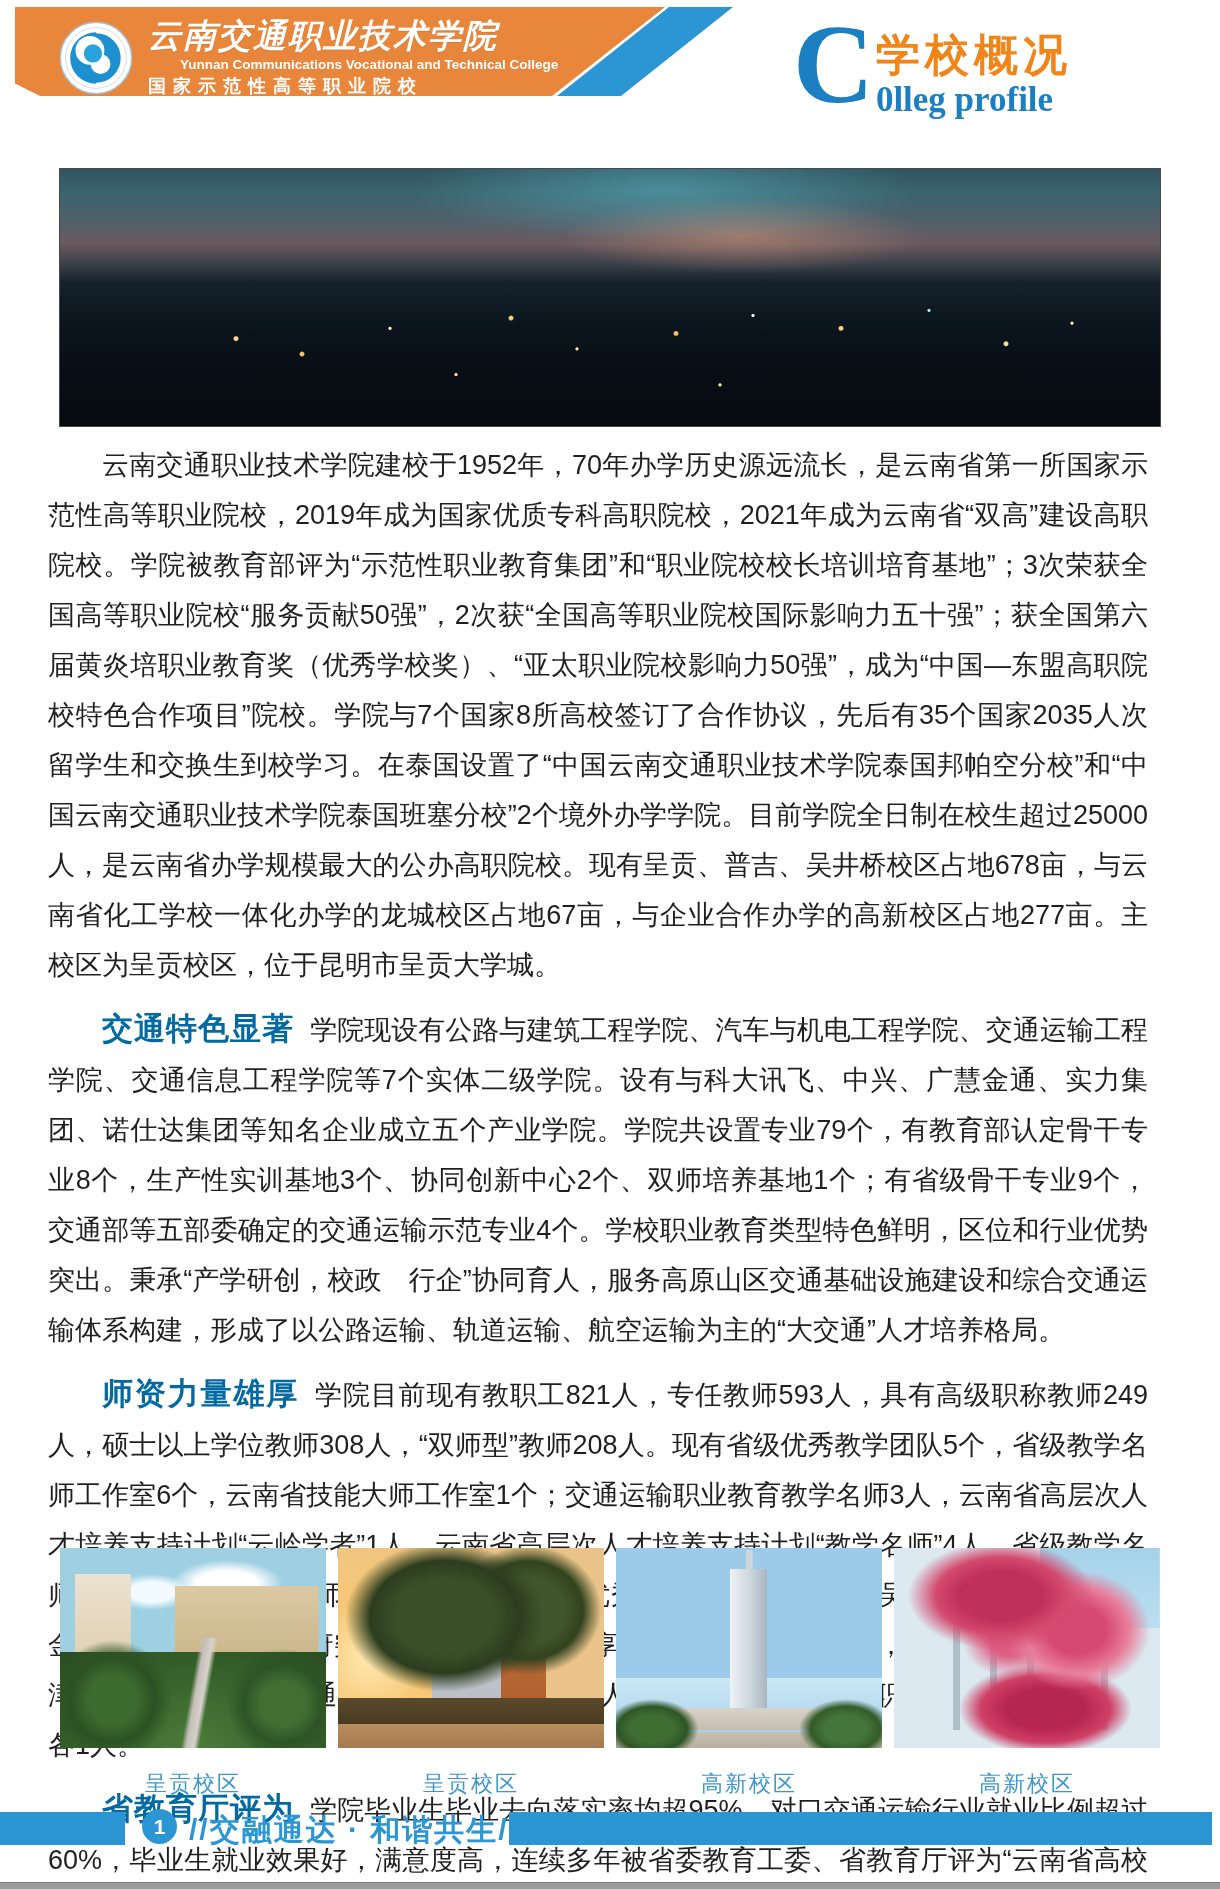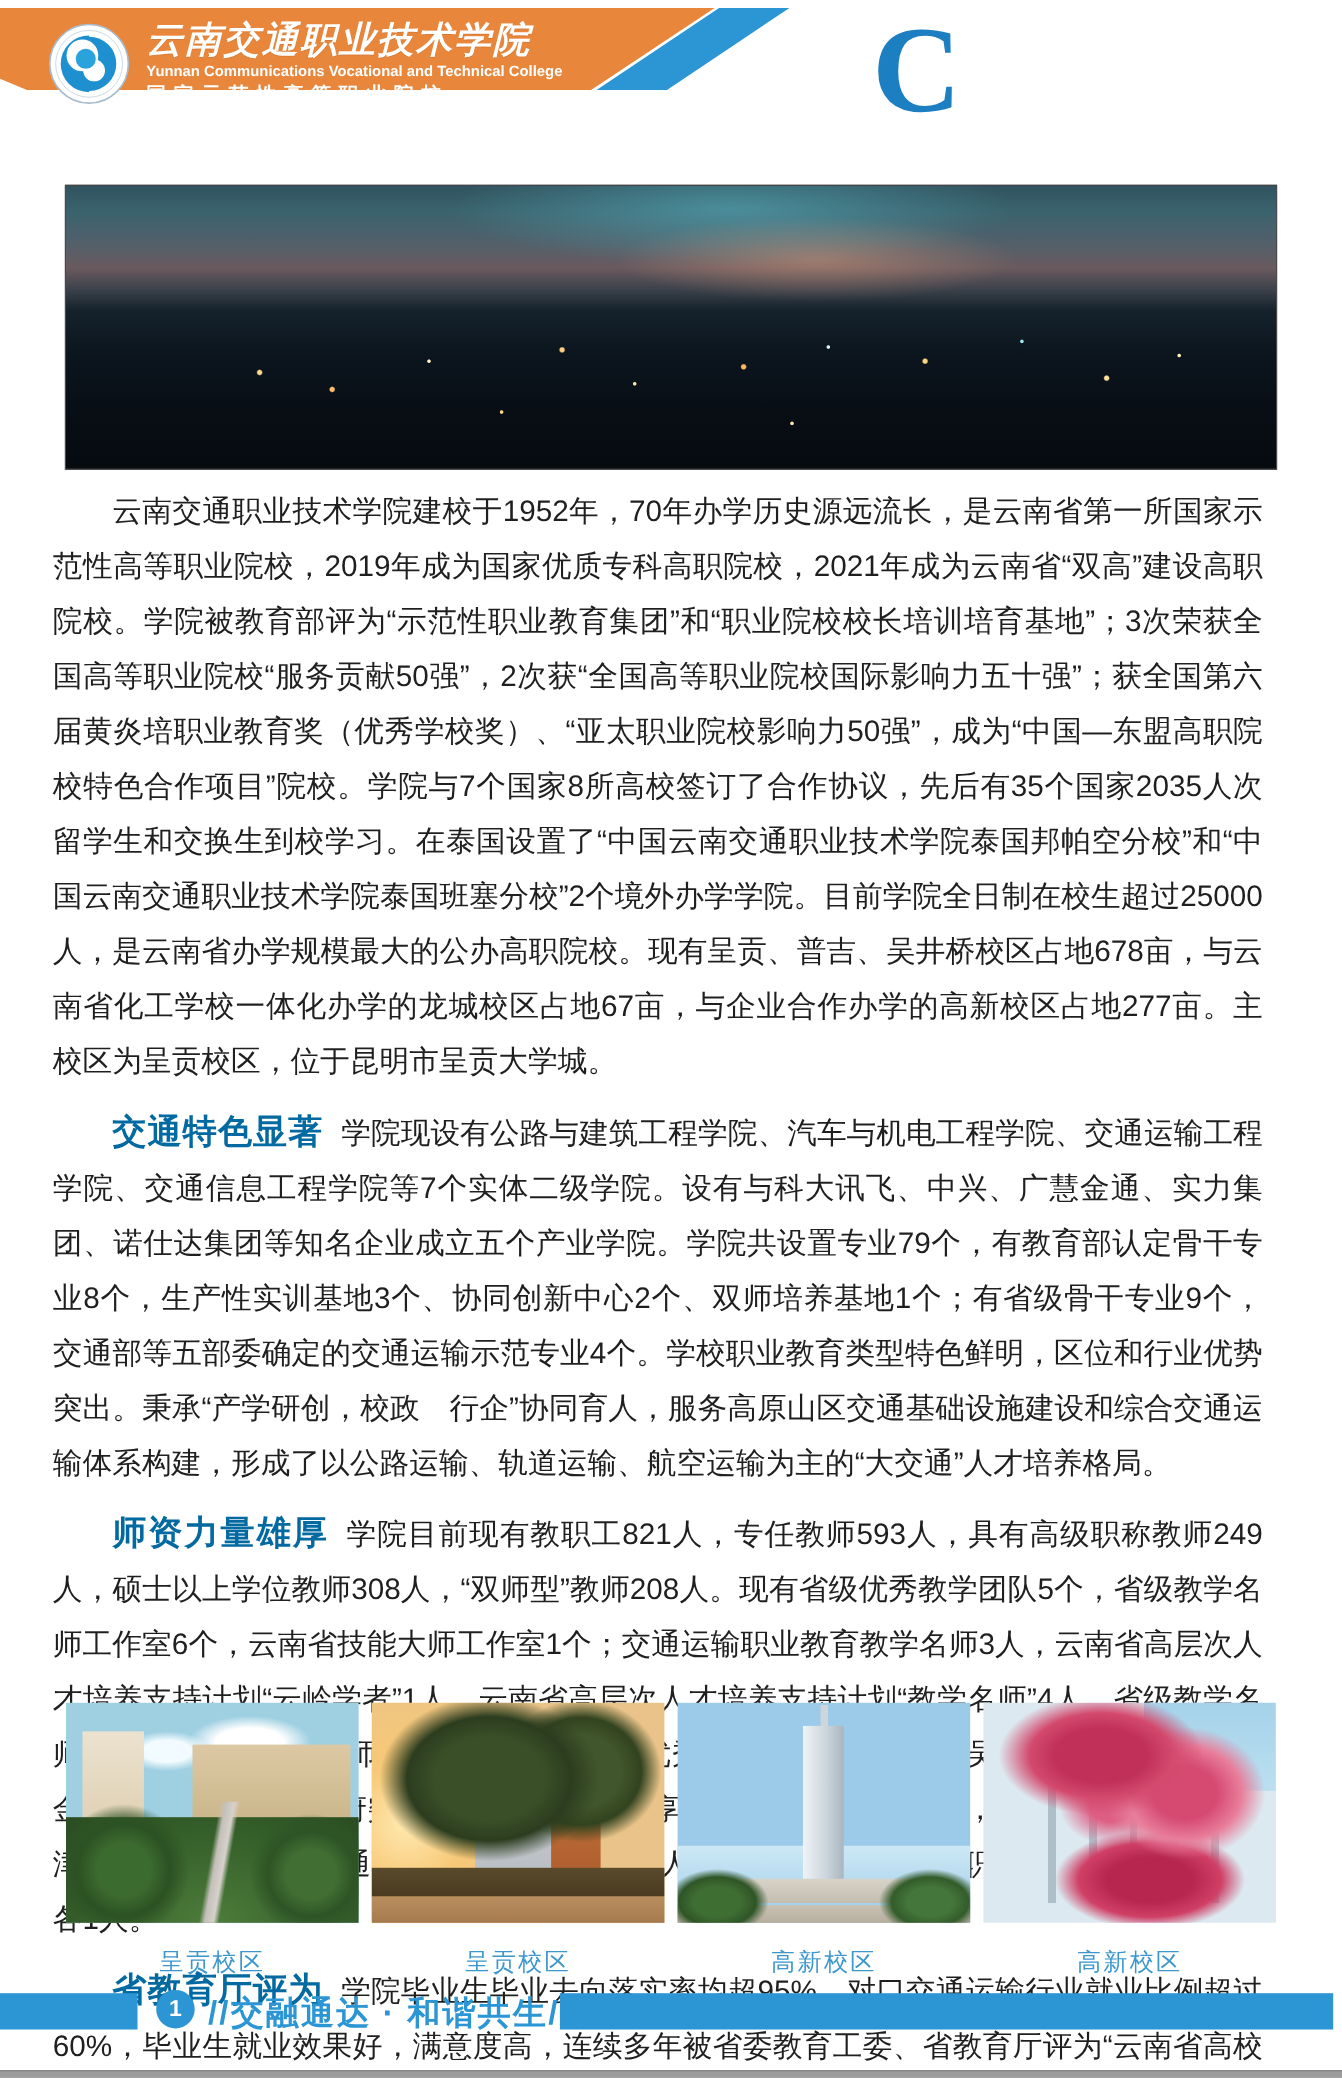--- a/index.html
+++ b/index.html
@@ -5,40 +5,40 @@
   html,body{margin:0;padding:0;background:#ffffff;}
   .page{
     position:relative;
     width:1220px;height:1889px;
     margin:0 auto;
     background:#ffffff;
     overflow:hidden;
     font-family:"Liberation Sans","DejaVu Sans",sans-serif;
   }
   
-  .banner-wrap{position:absolute;left:0;top:7px;width:760px;height:75px;}
+  .banner-wrap{position:absolute;left:15px;top:7px;width:760px;height:89px;}
   .banner-orange{
     position:absolute;inset:0;
     background:#e8863b;
     clip-path:polygon(0 0,650px 0,537px 100%,25px 100%,0 86%);
   }
   .banner-blue{
     position:absolute;inset:0;
     background:#2b96d3;
     clip-path:polygon(654px 0,718px 0,606px 100%,542px 100%);
   }
   .banner-content{position:absolute;left:43px;top:11px;display:flex;align-items:center;}
   .logo{width:76px;height:76px;flex:0 0 auto;}
   .name-block{margin-left:14px;color:#ffffff;}
   .name-cn{
     font-size:33px;font-weight:900;font-style:italic;
     letter-spacing:2px;line-height:36px;white-space:nowrap;
     text-shadow:0 1px 0 rgba(0,0,0,.08);
   }
-  .name-en{font-size:13.5px;font-weight:700;line-height:17px;margin-top:2px;white-space:nowrap;}
+  .name-en{font-size:13.5px;font-weight:700;line-height:17px;margin-top:2px;white-space:nowrap;margin-left:32px;}
   .name-sub{font-size:18px;font-weight:700;letter-spacing:7px;line-height:22px;margin-top:2px;white-space:nowrap;}
   
   .section-title{position:absolute;left:793px;top:18px;display:flex;align-items:flex-start;}
   .big-c{
     font-family:"Liberation Serif","DejaVu Serif",serif;
     font-weight:bold;font-size:112px;line-height:92px;
     color:#1b7fc2;
   }
   .title-col{margin-left:2px;padding-top:14px;}
   .title-cn{
@@ -188,20 +188,24 @@
       <div class="name-block">
         <div class="name-cn">云南交通职业技术学院</div>
         <div class="name-en">Yunnan Communications Vocational and Technical College</div>
         <div class="name-sub">国家示范性高等职业院校</div>
       </div>
     </div>
   </div>
 
   <div class="section-title">
     <span class="big-c">C</span>
+    <div class="title-col">
+      <div class="title-cn">学校概况</div>
+      <div class="title-en">0lleg profile</div>
+    </div>
   </div>
 
   <div class="hero"></div>
 
   <div class="body-text">
     <p><span>云南交通职业技术学院建校于1952年，70年办学历史源远流长，是云南省第一所国家示范性高等职业院校，2019年成为国家优质专科高职院校，2021年成为云南省“双高”建设高职院校。学院被教育部评为“示范性职业教育集团”和“职业院校校长培训培育基地”；3次荣获全国高等职业院校“服务贡献50强”，2次获“全国高等职业院校国际影响力五十强”；获全国第六届黄炎培职业教育奖（优秀学校奖）、“亚太职业院校影响力50强”，成为“中国—东盟高职院校特色合作项目”院校。学院与7个国家8所高校签订了合作协议，先后有35个国家2035人次留学生和交换生到校学习。在泰国设置了“中国云南交通职业技术学院泰国邦帕空分校”和“中国云南交通职业技术学院泰国班塞分校”2个境外办学学院。目前学院全日制在校生超过25000人，是云南省办学规模最大的公办高职院校。现有呈贡、普吉、吴井桥校区占地678亩，与云南省化工学校一体化办学的龙城校区占地67亩，与企业合作办学的高新校区占地277亩。主校区为呈贡校区，位于昆明市呈贡大学城。</span></p>
     <p><span class="ph">交通特色显著</span><span>学院现设有公路与建筑工程学院、汽车与机电工程学院、交通运输工程学院、交通信息工程学院等7个实体二级学院。设有与科大讯飞、中兴、广慧金通、实力集团、诺仕达集团等知名企业成立五个产业学院。学院共设置专业79个，有教育部认定骨干专业8个，生产性实训基地3个、协同创新中心2个、双师培养基地1个；有省级骨干专业9个，交通部等五部委确定的交通运输示范专业4个。学校职业教育类型特色鲜明，区位和行业优势突出。秉承“产学研创，校政　行企”协同育人，服务高原山区交通基础设施建设和综合交通运输体系构建，形成了以公路运输、轨道运输、航空运输为主的“大交通”人才培养格局。</span></p>
     <p><span class="ph">师资力量雄厚</span><span>学院目前现有教职工821人，专任教师593人，具有高级职称教师249人，硕士以上学位教师308人，“双师型”教师208人。现有省级优秀教学团队5个，省级教学名师工作室6个，云南省技能大师工作室1个；交通运输职业教育教学名师3人，云南省高层次人才培养支持计划“云岭学者”1人，云南省高层次人才培养支持计划“教学名师”4人，省级教学名师6人，云南省设计大师1人，中国公路百名优秀工程师1人；交通部吴福--振华基金（奖教金）获得者2人，省政府突出贡献奖1人；现有享受国务院津贴专家1人，享受云南省政府特殊津贴专家4人；全国交通职业教育专业带头人2人，教育部、交通部高职高专领域专家库专家各1人。</span></p>
     <p><span class="ph">省教育厅评为</span><span>学院毕业生毕业去向落实率均超95%，对口交通运输行业就业比例超过60%，毕业生就业效果好，满意度高，连续多年被省委教育工委、省教育厅评为“云南省高校毕业生就业创业工作目标责任考核一等奖”，并被评为“云南省高校毕业生就业创业典型经验高校”。</span></p>
   </div>

